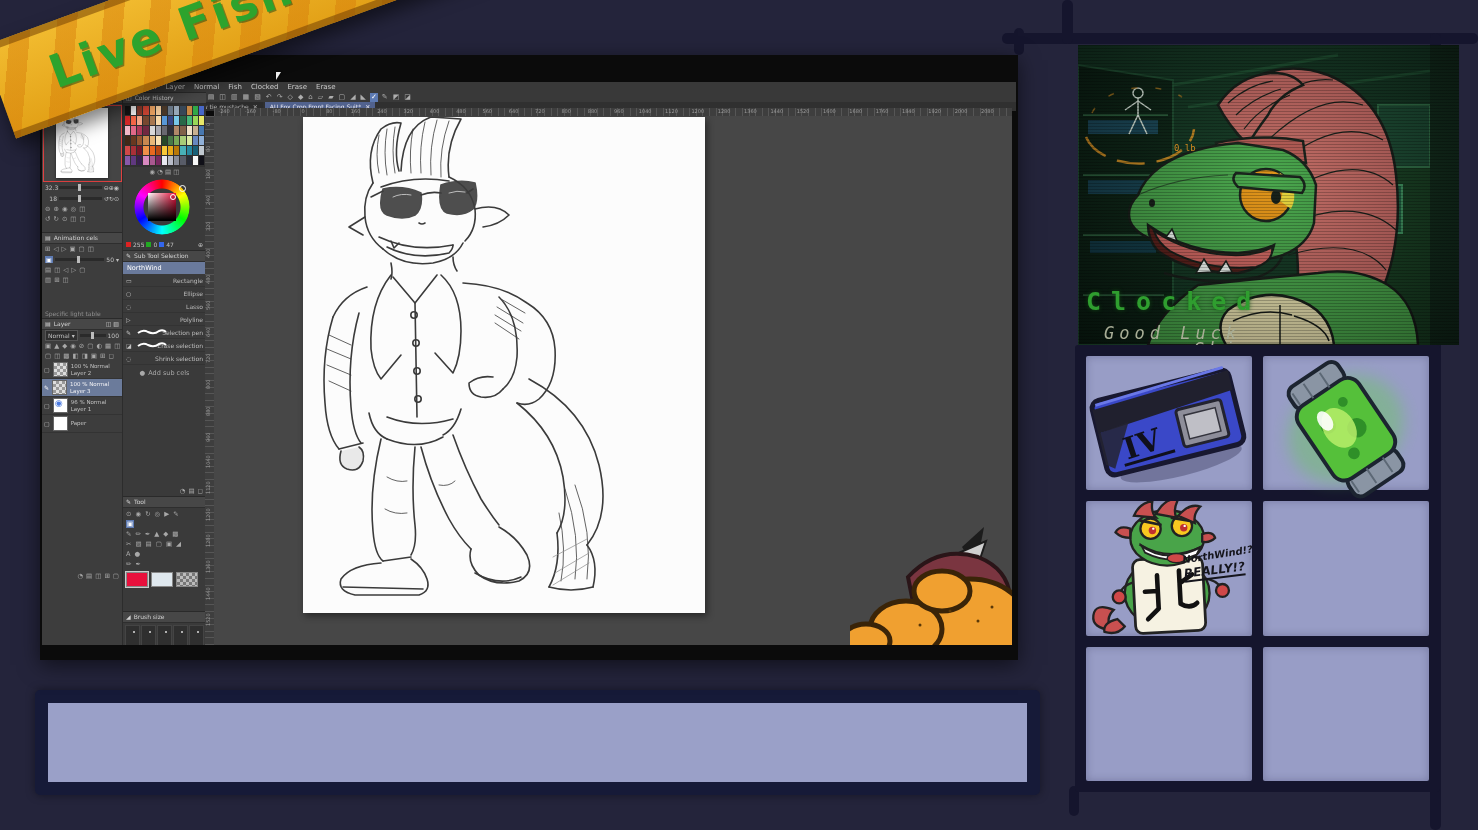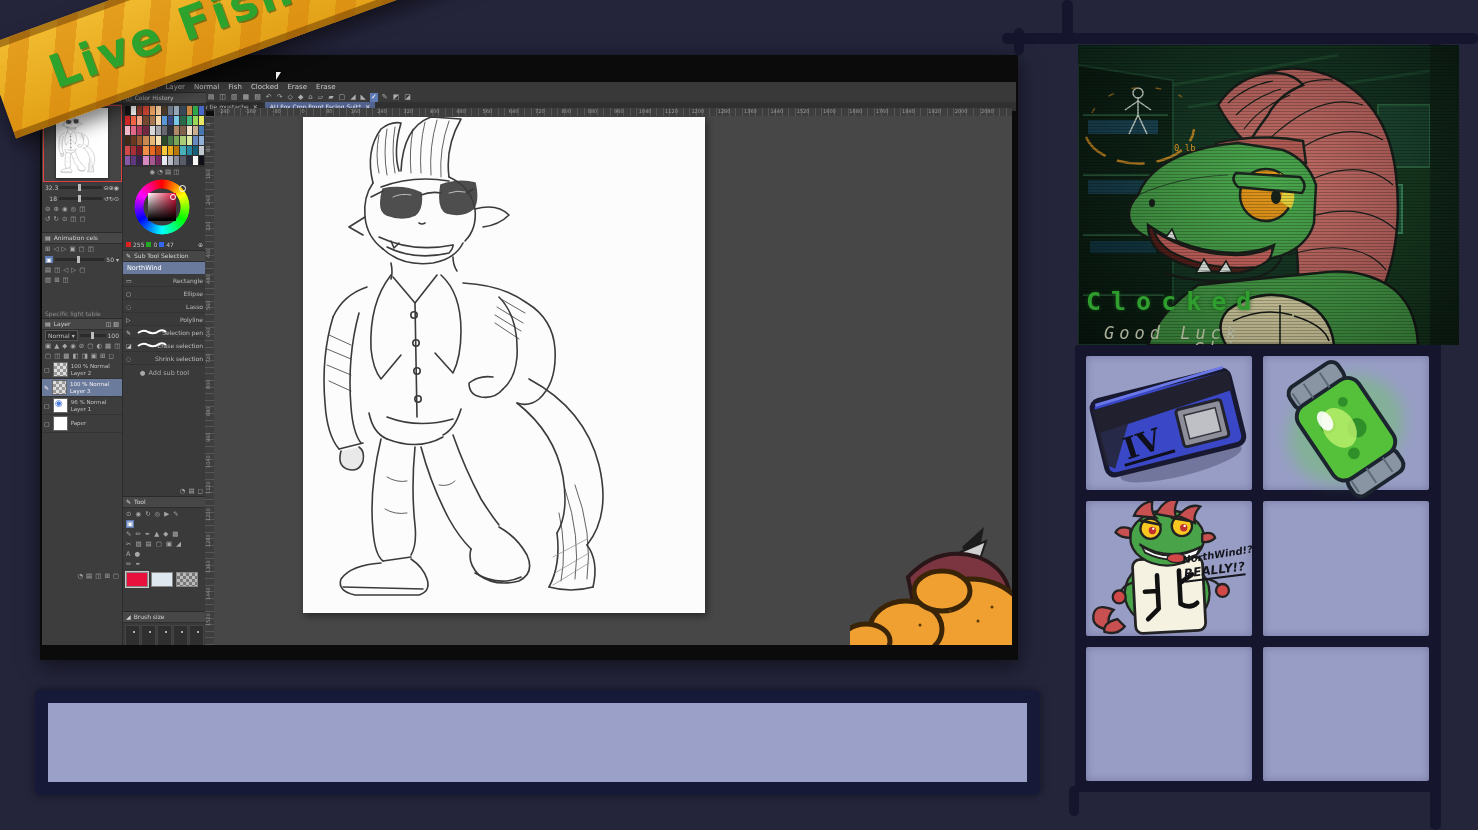--- a/index.html
+++ b/index.html
@@ -479,21 +479,21 @@
               </svg></span>
             <span class="lbl">Erase selection</span>
           </div>
           <div class="stitem">
             <span>◌</span>
             <span class="lbl">Shrink selection</span>
           </div>
         </div>
       <div class="icon-row" style="justify-content:center;padding-top:4px">
         <span>●</span>
-        <span>Add sub tool</span>
+        <span>Add sub cels</span>
       </div>
       <div style="height:108px"></div>
       <div class="icon-row" style="justify-content:flex-end">
           <span>◔</span>
           <span>▤</span>
           <span>◻</span>
         </div>
       <div class="panel-h">
           <span>✎</span>
         <span>Tool</span>

